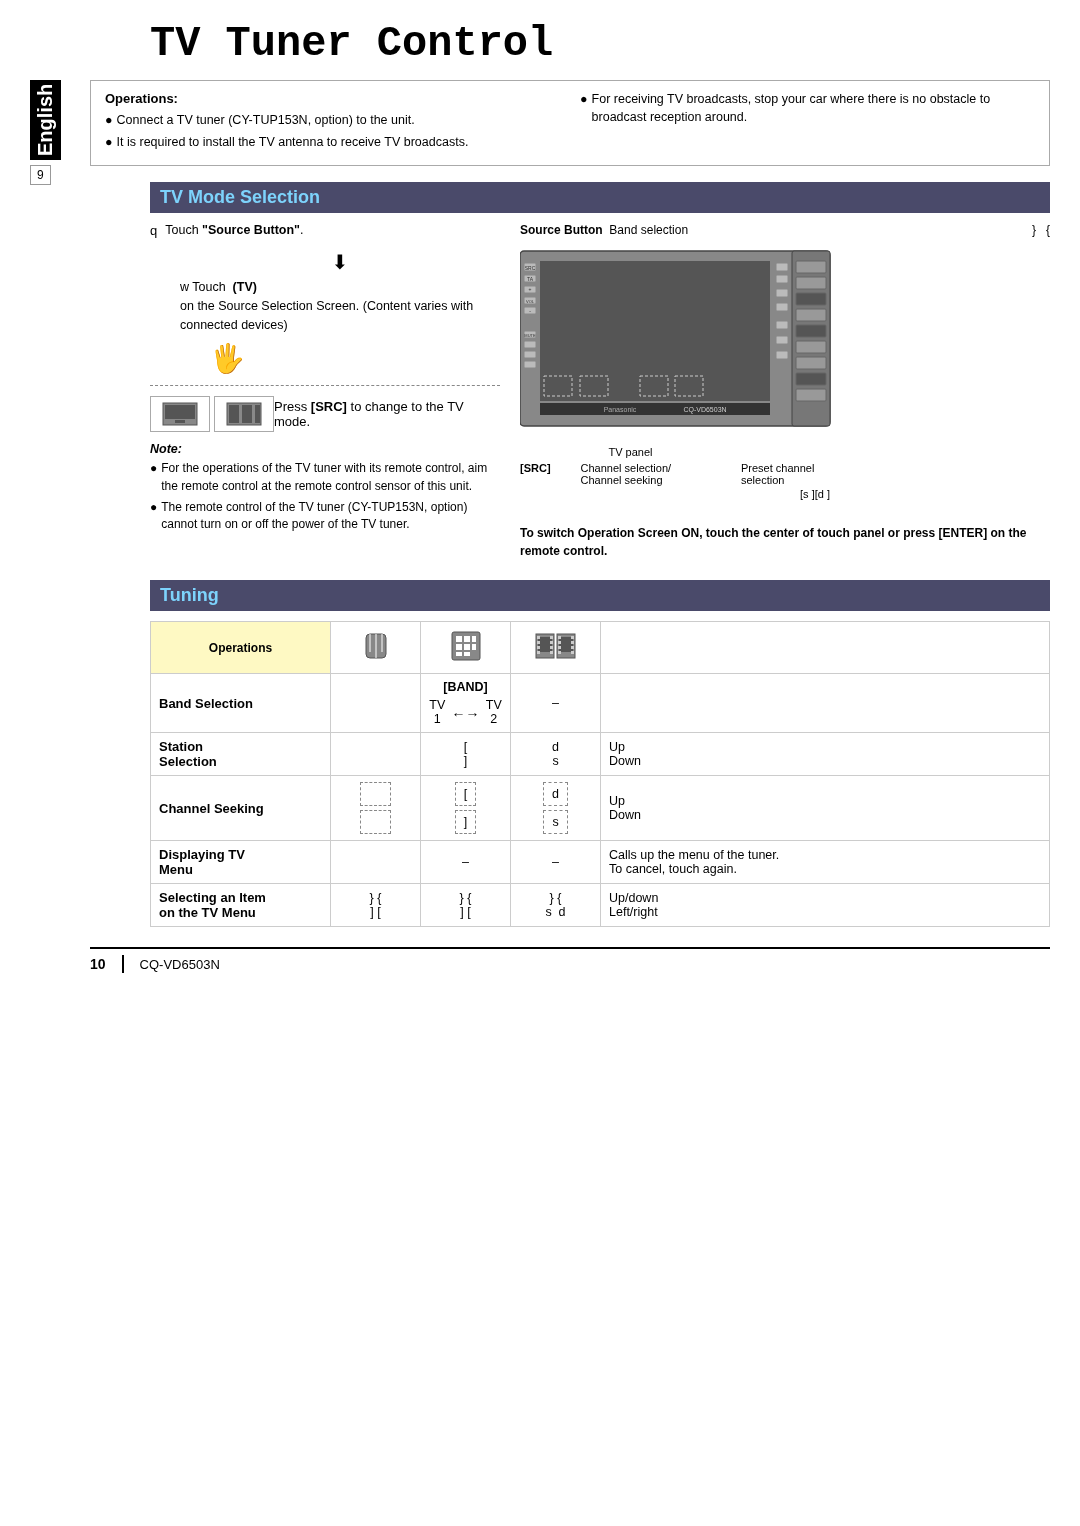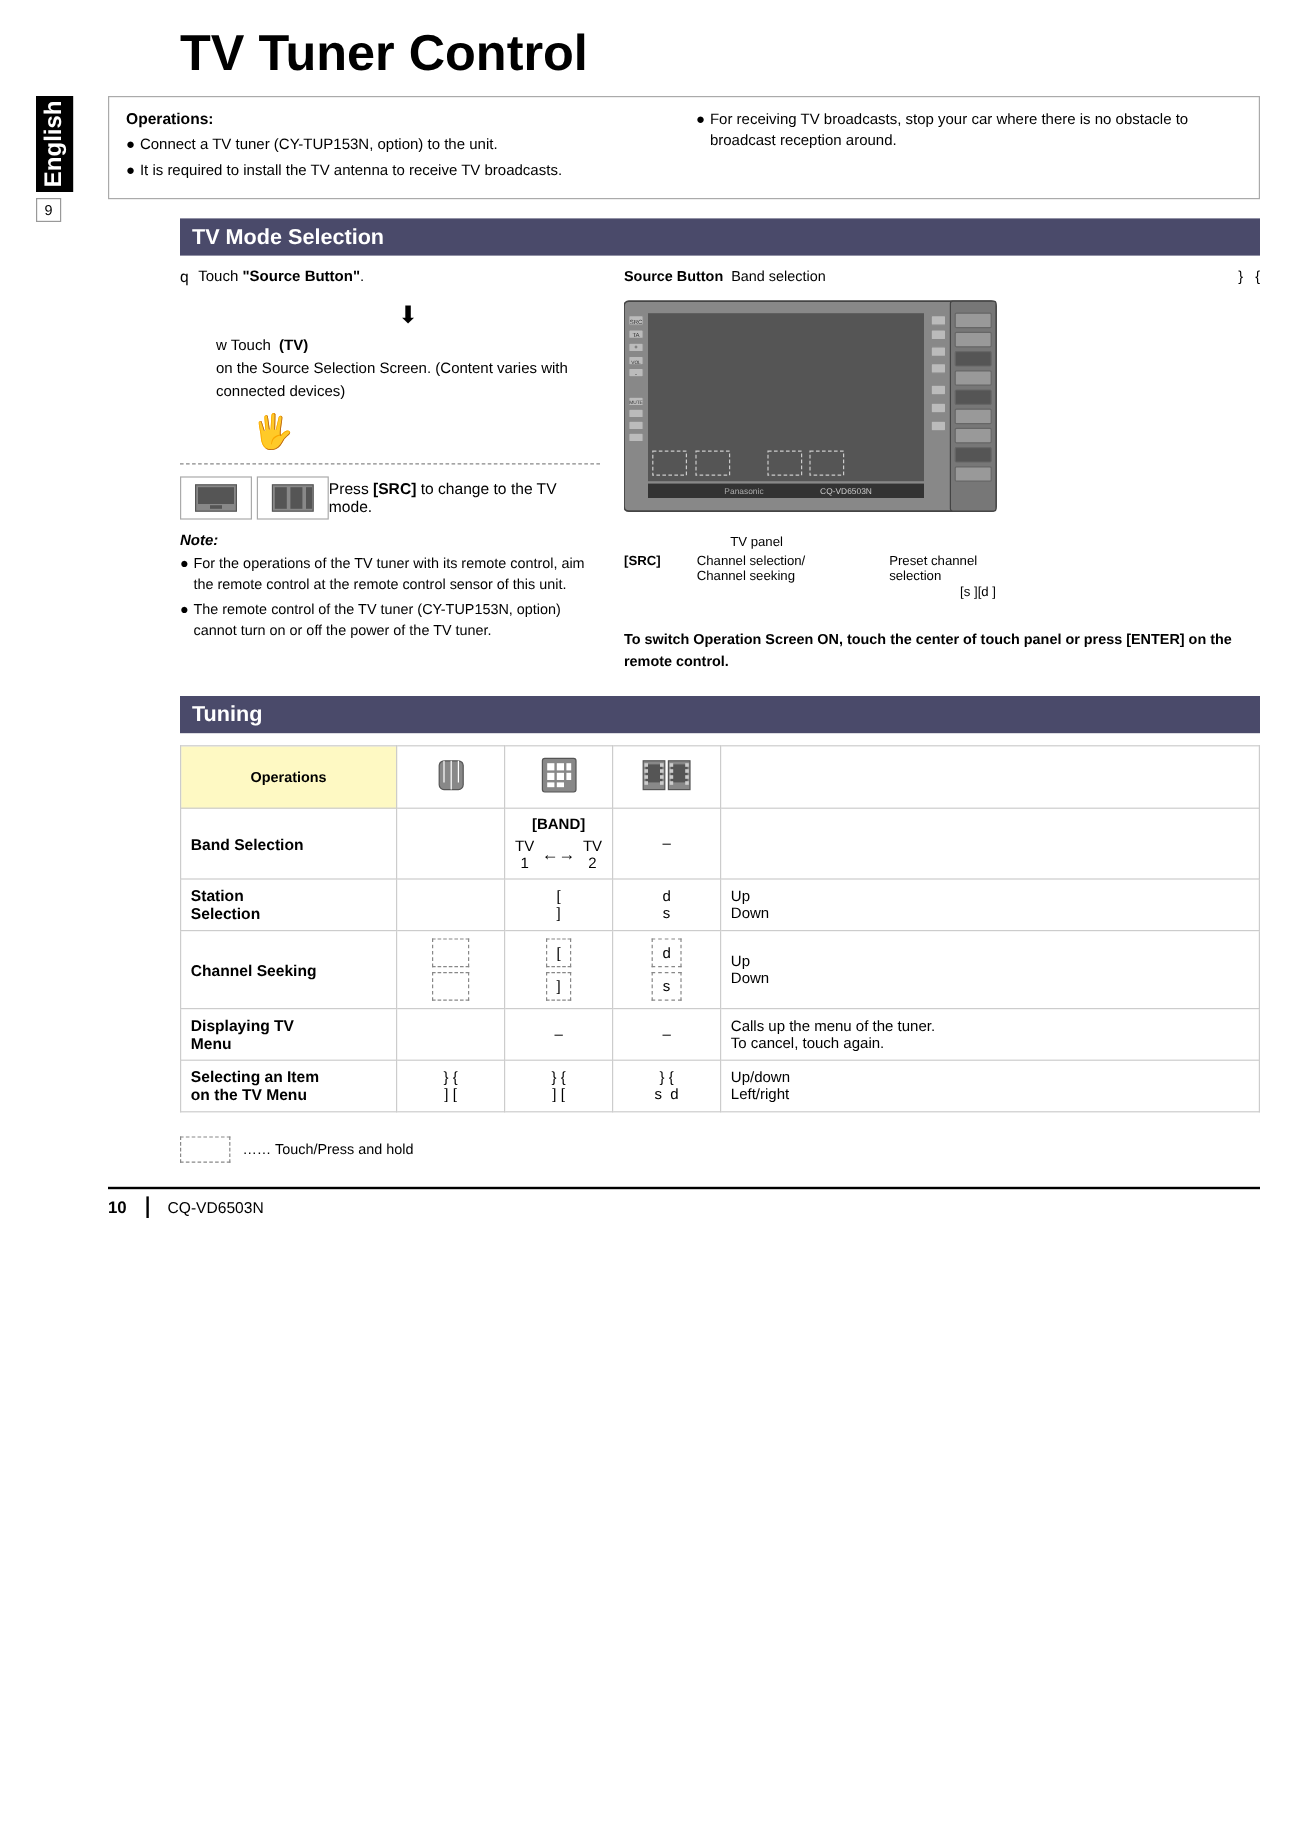--- a/index.html
+++ b/index.html
@@ -10,20 +10,21 @@
       color: #000;
       width: 1080px;
       min-height: 1526px;
       padding: 20px 30px 30px 30px;
     }
     .page-title {
       font-size: 42px;
       font-weight: bold;
       margin-bottom: 12px;
       margin-left: 60px;
+      font-family: Liberation Mono, monospace;
     }
     .side-label {
       position: absolute;
       left: 0;
       top: 60px;
       writing-mode: vertical-rl;
       transform: rotate(180deg);
       font-size: 20px;
       font-weight: bold;
       background: #000;
@@ -69,21 +70,21 @@
       margin-bottom: 4px;
       font-size: 12.5px;
       line-height: 1.4;
     }
     .bullet-dot {
       flex-shrink: 0;
     }
     
     .section-header {
       background: #4a4a6a;
-      color: #ffffff;
+      color: #7dd3fc;
       font-size: 18px;
       font-weight: bold;
       padding: 5px 10px;
       margin-bottom: 10px;
     }
     .main-content {
       margin-left: 60px;
     }
     
     .tv-mode-section {
@@ -539,24 +540,20 @@
             <td class="col-remote2">
               } {<br>s &nbsp;d
             </td>
             <td class="col-result">
               Up/down<br>Left/right
             </td>
           </tr>
         </tbody>
       </table>
 
-      <div class="footer-row">
-        <div class="footer-dashed-box">&nbsp;&nbsp;&nbsp;&nbsp;&nbsp;&nbsp;</div>
-        <span>…… Touch/Press and hold</span>
-      </div>
     </div>
 
     <div class="page-footer">
       <span class="page-footer-num">10</span>
       <div class="vertical-bar"></div>
       <span>CQ-VD6503N</span>
     </div>
   </div>
 </div>
 

